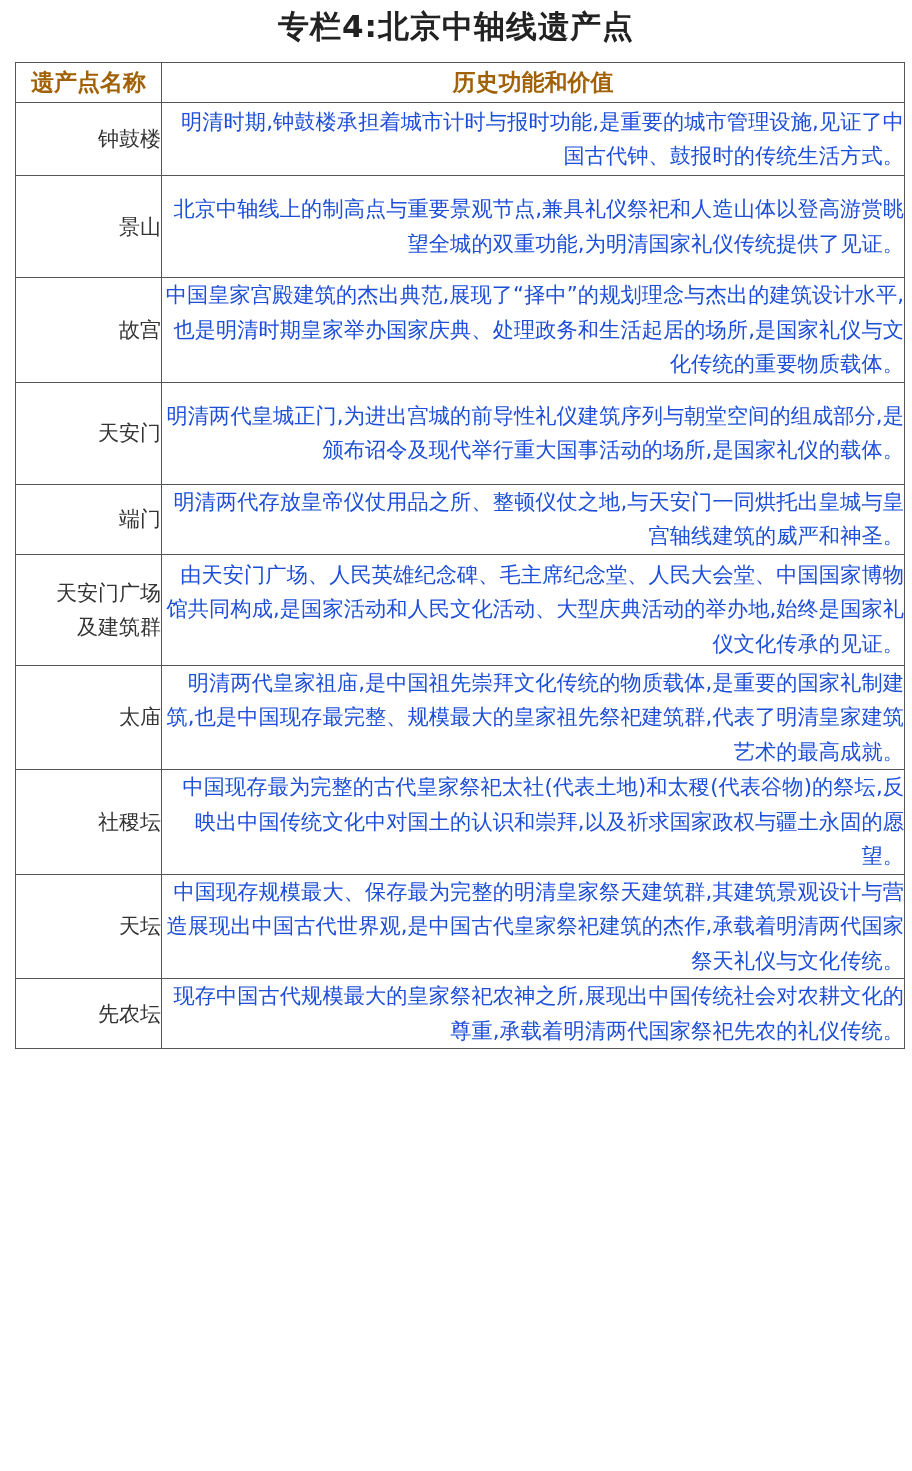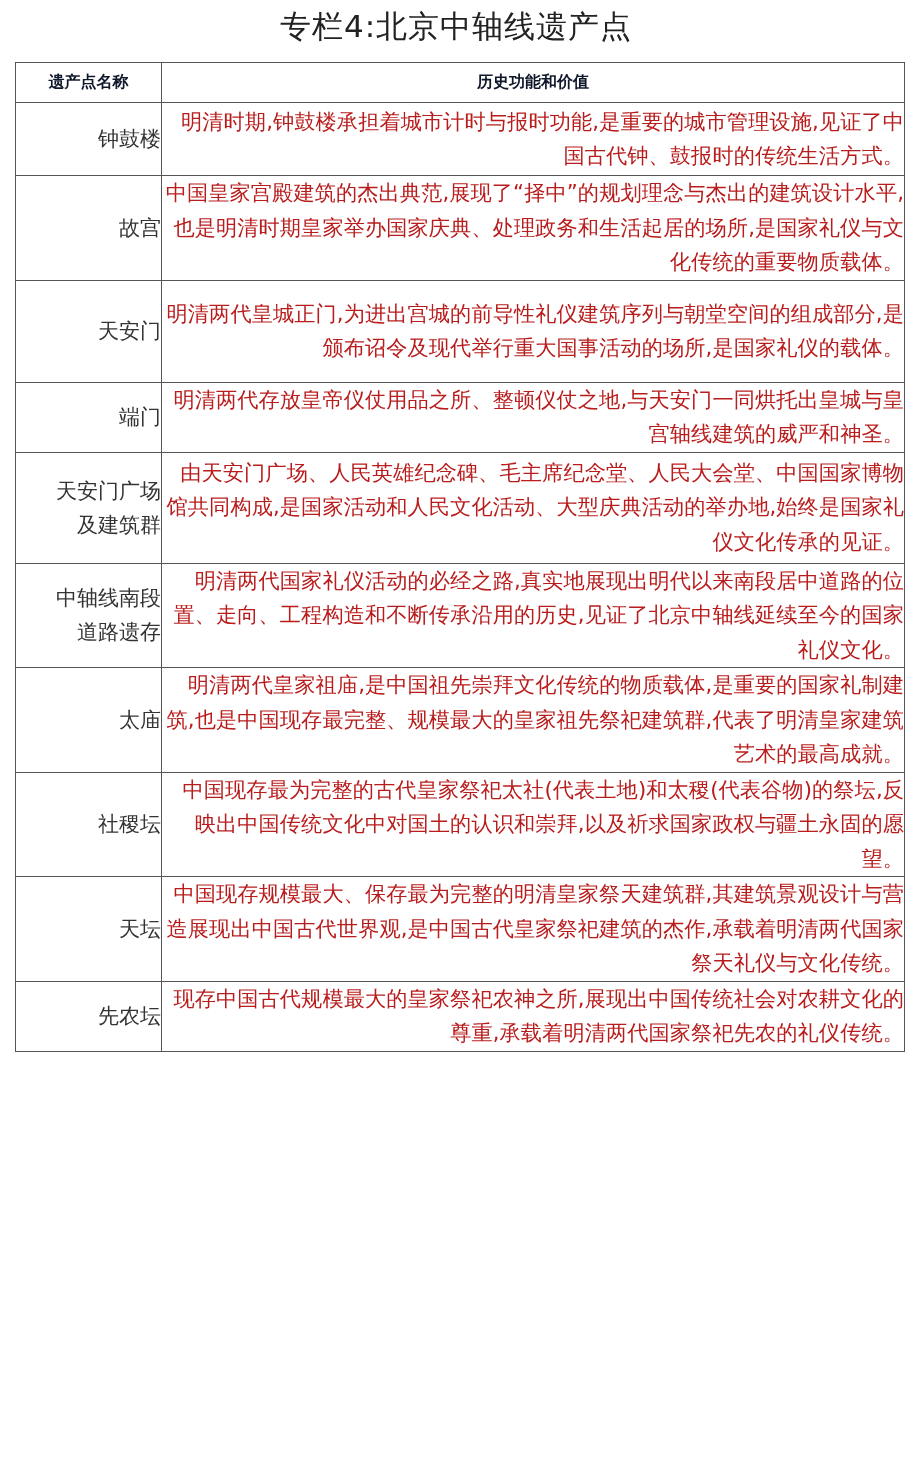--- a/index.html
+++ b/index.html
@@ -4,44 +4,44 @@
 <style>
   html, body { margin: 0; padding: 0; background: #ffffff; }
   body {
     width: 912px; height: 1471px; overflow: hidden;
     font-family: "DejaVu Sans", "Liberation Sans", sans-serif;
     color: #2b2b2b;
     position: relative;
   }
   .title {
     position: absolute; left: 0; top: 4px; width: 912px;
-    text-align: center; font-size: 31px; font-weight: normal;
+    text-align: center; font-size: 31px; font-weight: bold;
     letter-spacing: 1px; color: #222;
     line-height: 44px;
   }
   table.heritage {
     position: absolute; left: 15px; top: 62px;
     width: 889px; border-collapse: collapse; table-layout: fixed;
     border: 1.5px solid #555;
   }
   table.heritage col.c1 { width: 146px; }
   table.heritage col.c2 { width: 743px; }
   table.heritage th, table.heritage td {
     border: 1.5px solid #555; padding: 0; vertical-align: middle; text-align: right;
   }
   table.heritage th {
-    height: 39px; font-size: 16px; font-weight: bold; color: #0f172a;
+    height: 39px; font-size: 23px; font-weight: bold; color: #a16207;
     text-align: center;
   }
   td.name {
     text-align: center; font-size: 21px; line-height: 34px; color: #333;
     padding: 0 4px;
   }
   td.desc {
-    font-size: 21.2px; line-height: 34.5px; color: #b91c1c;
+    font-size: 21.2px; line-height: 34.5px; color: #1d4ed8;
     padding: 0 8px 0 8px; text-align: justify;
     letter-spacing: 0.1px;
     margin-top: 24px;
   }
 </style>
 </head>
 <body>
 
 <div class="title">专栏4:北京中轴线遗产点</div>
 
@@ -54,45 +54,42 @@
     <tr>
       <th>遗产点名称</th>
       <th>历史功能和价值</th>
     </tr>
   </thead>
   <tbody>
     <tr style="height:73px">
       <td class="name">钟鼓楼</td>
       <td class="desc">明清时期,钟鼓楼承担着城市计时与报时功能,是重要的城市管理设施,见证了中国古代钟、鼓报时的传统生活方式。</td>
     </tr>
+    <tr style="height:102px">
+      <td class="name">景山</td>
+      <td class="desc">北京中轴线上的制高点与重要景观节点,兼具礼仪祭祀和人造山体以登高游赏眺望全城的双重功能,为明清国家礼仪传统提供了见证。</td>
+    </tr>
     <tr style="height:103px">
       <td class="name">故宫</td>
       <td class="desc">中国皇家宫殿建筑的杰出典范,展现了“择中”的规划理念与杰出的建筑设计水平,也是明清时期皇家举办国家庆典、处理政务和生活起居的场所,是国家礼仪与文化传统的重要物质载体。</td>
     </tr>
     <tr style="height:102px">
       <td class="name">天安门</td>
       <td class="desc">明清两代皇城正门,为进出宫城的前导性礼仪建筑序列与朝堂空间的组成部分,是颁布诏令及现代举行重大国事活动的场所,是国家礼仪的载体。</td>
     </tr>
     <tr style="height:69px">
       <td class="name">端门</td>
       <td class="desc">明清两代存放皇帝仪仗用品之所、整顿仪仗之地,与天安门一同烘托出皇城与皇宫轴线建筑的威严和神圣。</td>
     </tr>
     <tr style="height:111px">
       <td class="name">
           <div>天安门广场</div>
           <div>及建筑群</div>
         </td>
       <td class="desc">由天安门广场、人民英雄纪念碑、毛主席纪念堂、人民大会堂、中国国家博物馆共同构成,是国家活动和人民文化活动、大型庆典活动的举办地,始终是国家礼仪文化传承的见证。</td>
-    </tr>
-    <tr style="height:104px">
-      <td class="name">
-          <div>中轴线南段</div>
-          <div>道路遗存</div>
-        </td>
-      <td class="desc">明清两代国家礼仪活动的必经之路,真实地展现出明代以来南段居中道路的位置、走向、工程构造和不断传承沿用的历史,见证了北京中轴线延续至今的国家礼仪文化。</td>
     </tr>
     <tr style="height:104px">
       <td class="name">太庙</td>
       <td class="desc">明清两代皇家祖庙,是中国祖先崇拜文化传统的物质载体,是重要的国家礼制建筑,也是中国现存最完整、规模最大的皇家祖先祭祀建筑群,代表了明清皇家建筑艺术的最高成就。</td>
     </tr>
     <tr style="height:104px">
       <td class="name">社稷坛</td>
       <td class="desc">中国现存最为完整的古代皇家祭祀太社(代表土地)和太稷(代表谷物)的祭坛,反映出中国传统文化中对国土的认识和崇拜,以及祈求国家政权与疆土永固的愿望。</td>
     </tr>
     <tr style="height:104px">

